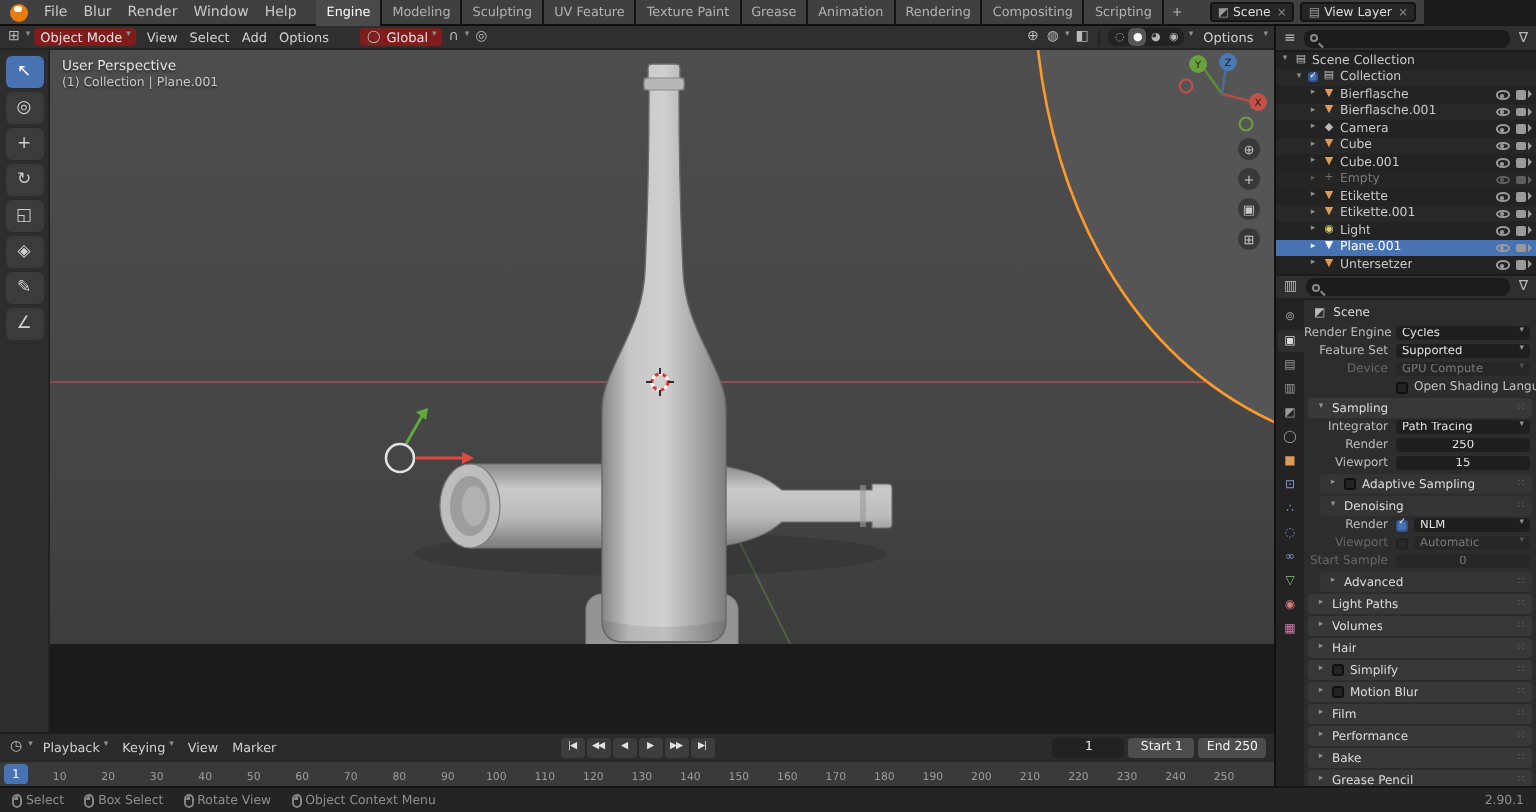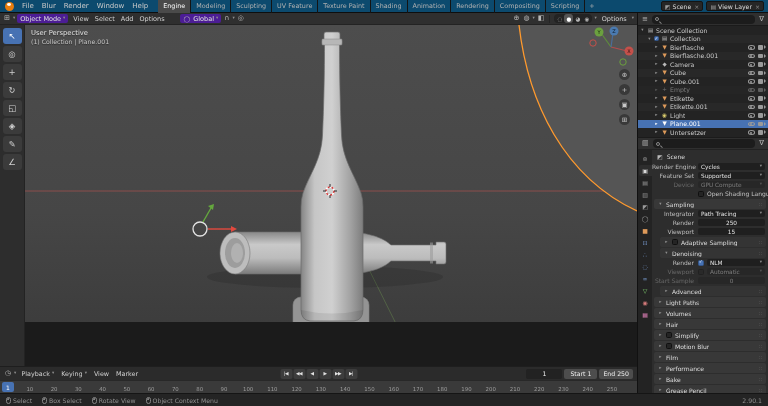--- a/index.html
+++ b/index.html
@@ -1,39 +1,39 @@
 <!DOCTYPE html>
 <html><head>
 <meta charset="utf-8">
 <style>
 *{margin:0;padding:0;box-sizing:border-box;font-family:"DejaVu Sans",sans-serif}
 html,body{background:#0c0c0c}
 .app{position:relative;width:768px;height:406px;background:#1b1b1b;overflow:hidden;color:#c3c3c3}
 
 
-.topbar{position:absolute;left:0;top:0;width:768px;height:13px;background:#0c4a6e;border-bottom:1px solid #0e0e0e;display:flex;align-items:center;font-size:7px;color:#c9c9c9;padding:0 4px}
+.topbar{position:absolute;left:0;top:0;width:712px;height:13px;background:#404040;border-bottom:1px solid #0e0e0e;display:flex;align-items:center;font-size:7px;color:#c9c9c9;padding:0 4px}
 .logo{width:9px;height:9px;border-radius:50%;background:#e87d0d;margin:0 4px 0 1px;position:relative;flex:none}
 .logo::after{content:"";position:absolute;left:2.2px;top:1.8px;width:4.2px;height:3px;background:#fff;border-radius:50%}
 .tb-menus{display:flex}
 .menu-item{padding:0 4px;cursor:default}
 .ws-tabs{display:flex;margin-left:6px;height:13px;align-items:stretch;font-size:6.4px}
 .ws-tab{padding:0 5px;display:flex;align-items:center;border-right:1px solid #141414;color:#b2b2b2}
 .ws-tab.active{background:#4a4a4a;color:#fff}
 .ws-add{padding:0 4px;display:flex;align-items:center;color:#b2b2b2}
 .topbar-right{margin-left:auto;display:flex;gap:3px;align-items:center}
 .tb-field{display:flex;align-items:center;gap:2px;background:#262626;border:1px solid #141414;border-radius:2px;height:10px;padding:0 3px;font-size:6.2px;color:#ddd}
 .tb-ico{font-size:6px;color:#9a9a9a}
 .xbtn{color:#8a8a8a;font-size:6px;padding-left:1px}
 
 
 .vp-header{position:absolute;left:0;top:13px;width:637px;height:12px;background:#2f2f2f;border-bottom:1px solid #232323;display:flex;align-items:center;font-size:6.5px;gap:2px;padding:0 3px}
 .hdr-ico{color:#b9b9b9;font-size:7px;padding:0 1px;line-height:1}
 .hdr-ico.sm{font-size:6px}
 .caret{font-size:4.5px;color:#8f8f8f;line-height:1}
-.dd-field{display:flex;align-items:center;gap:2px;background:#4c1d95;border-radius:2px;height:9px;padding:0 3px;color:#e0e0e0}
+.dd-field{display:flex;align-items:center;gap:2px;background:#7f1d1d;border-radius:2px;height:9px;padding:0 3px;color:#e0e0e0}
 .vph-menus{display:flex}
 .vph-menu{padding:0 3px;color:#d2d2d2}
 .vph-mid{display:flex;align-items:center;gap:2px;margin-left:10px}
 .vph-right{margin-left:auto;display:flex;align-items:center;gap:2px}
 .sep{width:1px;height:8px;background:#242424;margin:0 2px}
 .sphere-pills{display:flex;background:#232323;border-radius:4px;padding:0 1px;height:9px;align-items:center}
 .sphere{width:9px;height:9px;border-radius:3px;display:flex;align-items:center;justify-content:center;font-size:5.5px;color:#b5b5b5}
 .sphere.active{background:#555;color:#fff}
 
 
@@ -144,21 +144,21 @@
         <span class="menu-item">Render</span>
         <span class="menu-item">Window</span>
         <span class="menu-item">Help</span>
       </span>
     <span class="ws-tabs" id="workspace-tabs">
         <span class="ws-tab active">Engine</span>
         <span class="ws-tab">Modeling</span>
         <span class="ws-tab">Sculpting</span>
         <span class="ws-tab">UV Feature</span>
         <span class="ws-tab">Texture Paint</span>
-        <span class="ws-tab">Shading</span>
+        <span class="ws-tab">Grease</span>
         <span class="ws-tab">Animation</span>
         <span class="ws-tab">Rendering</span>
         <span class="ws-tab">Compositing</span>
         <span class="ws-tab">Scripting</span>
         <span class="ws-add">+</span>
       </span>
     <span class="topbar-right">
       <span class="tb-field">
         <span class="tb-ico" data-icon="scene-icon">◩</span>
         <span>Scene</span>

